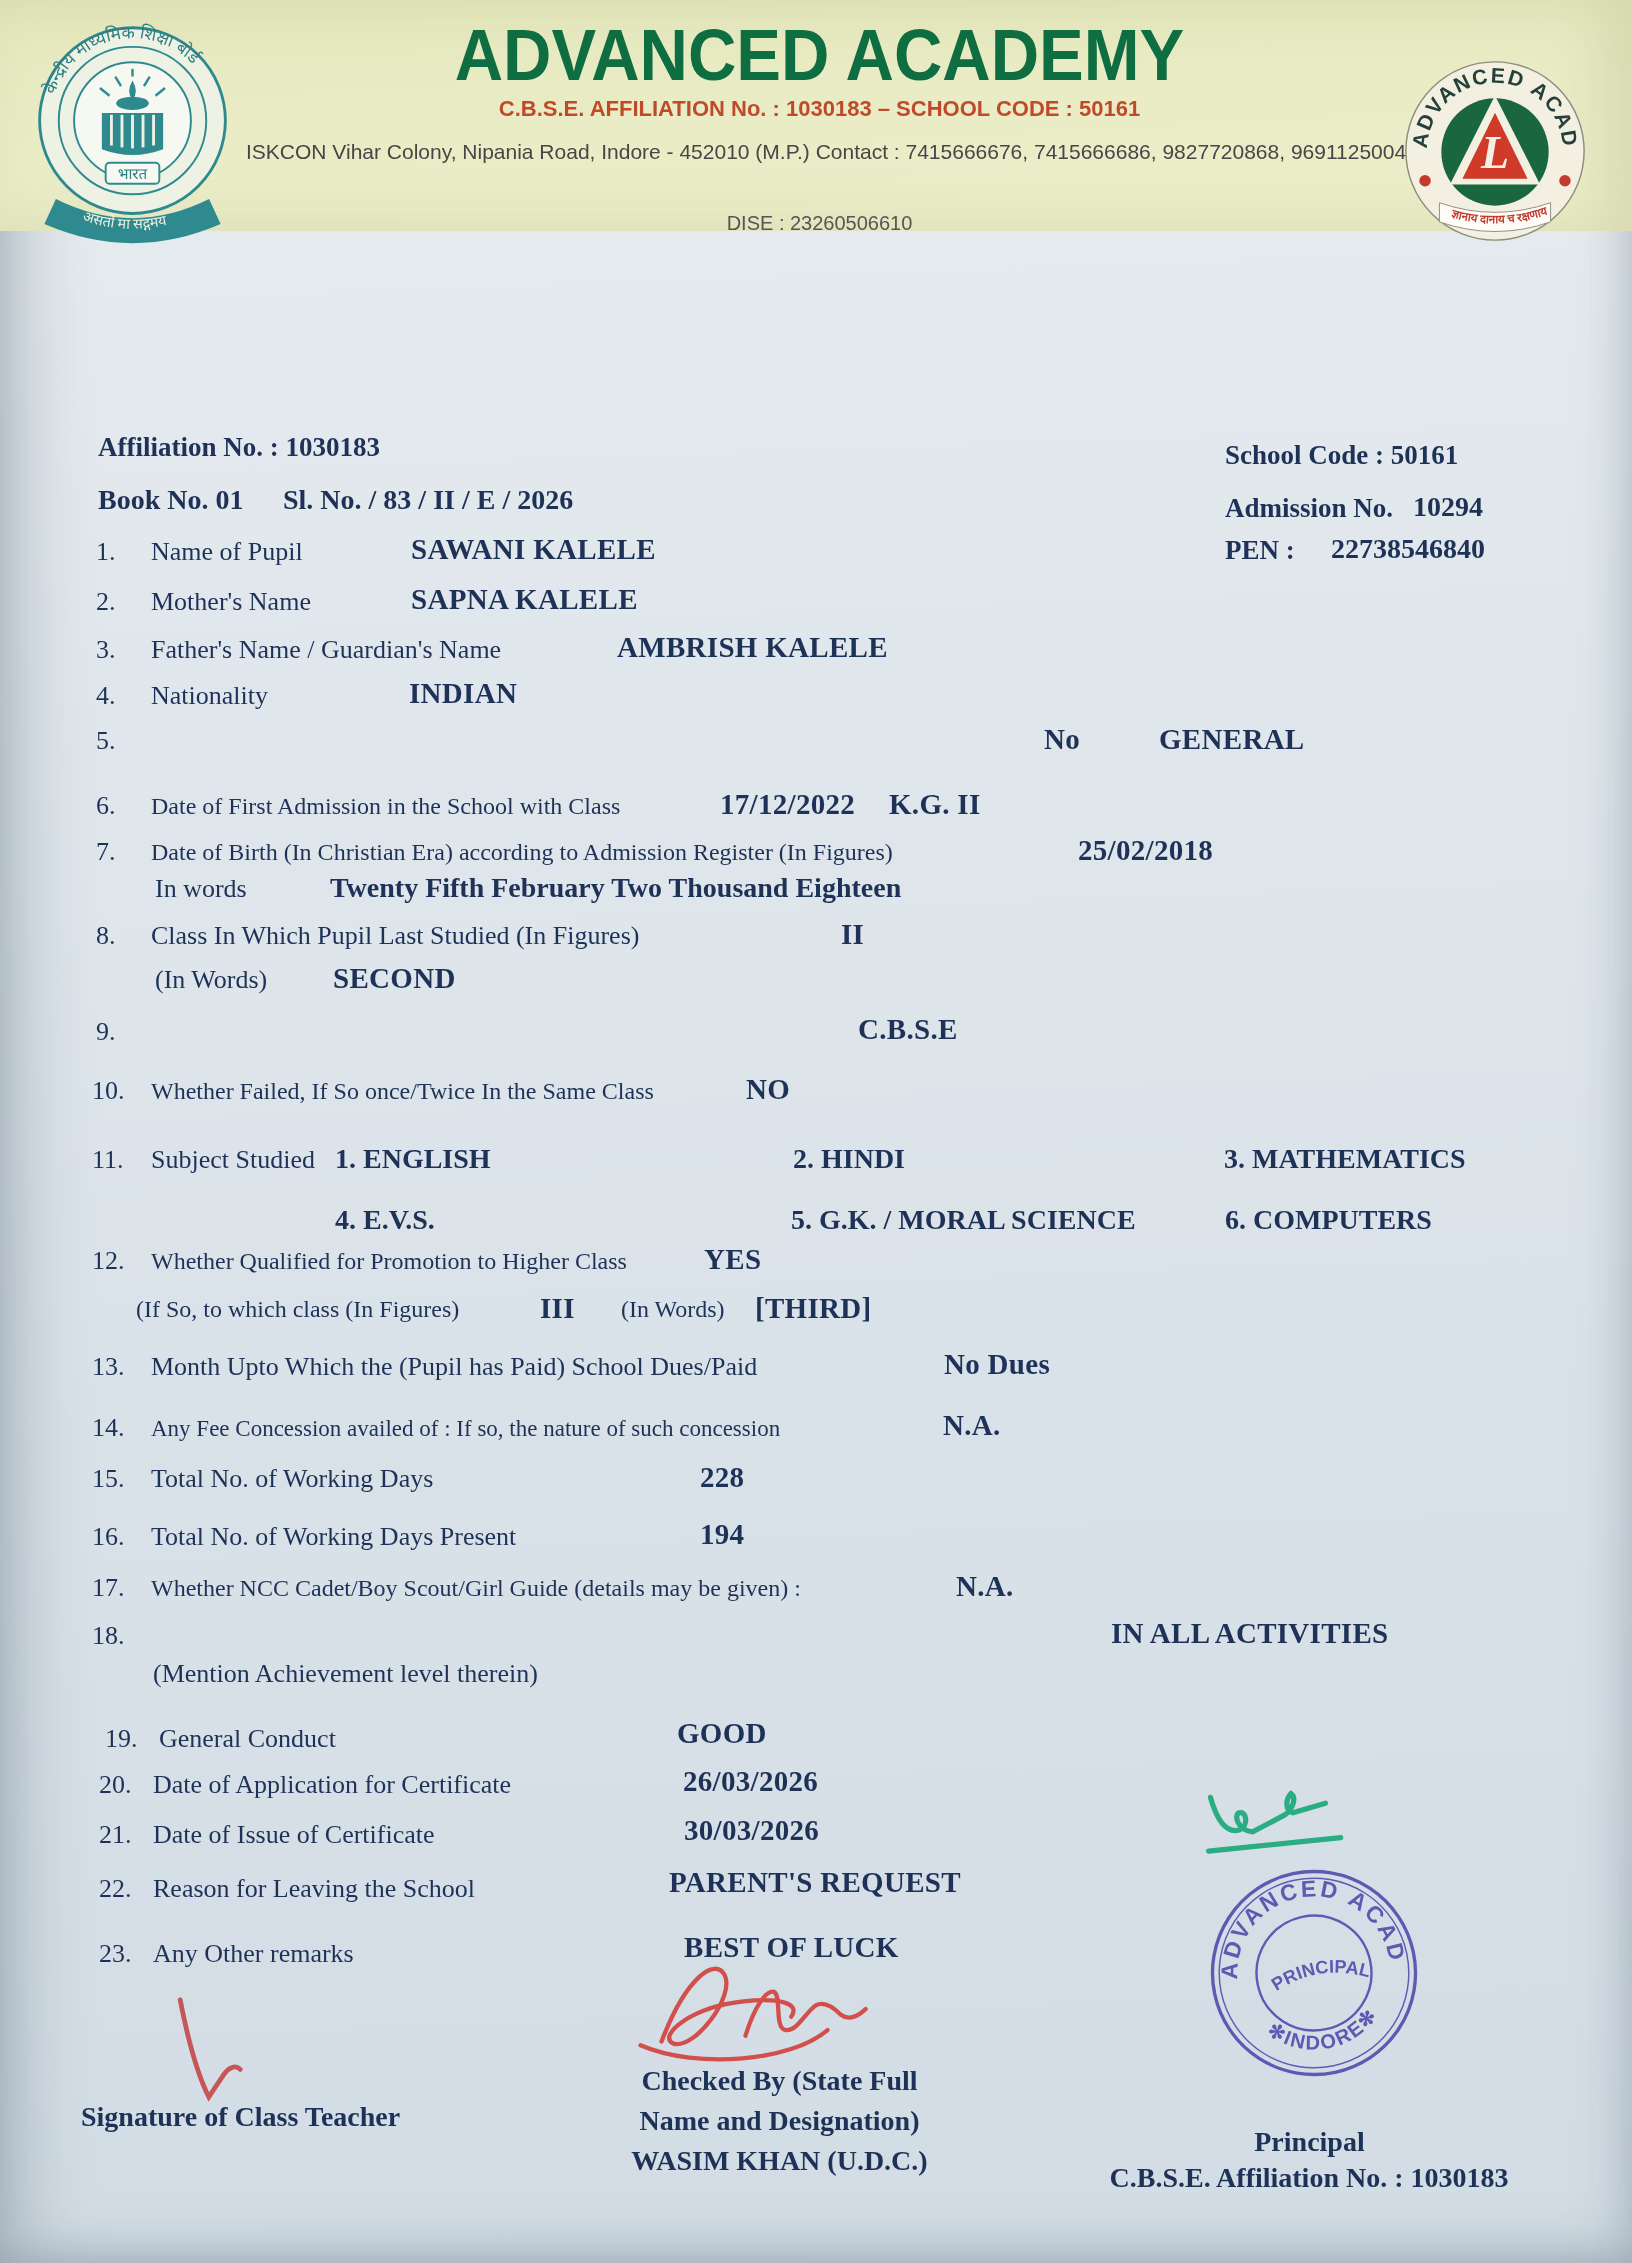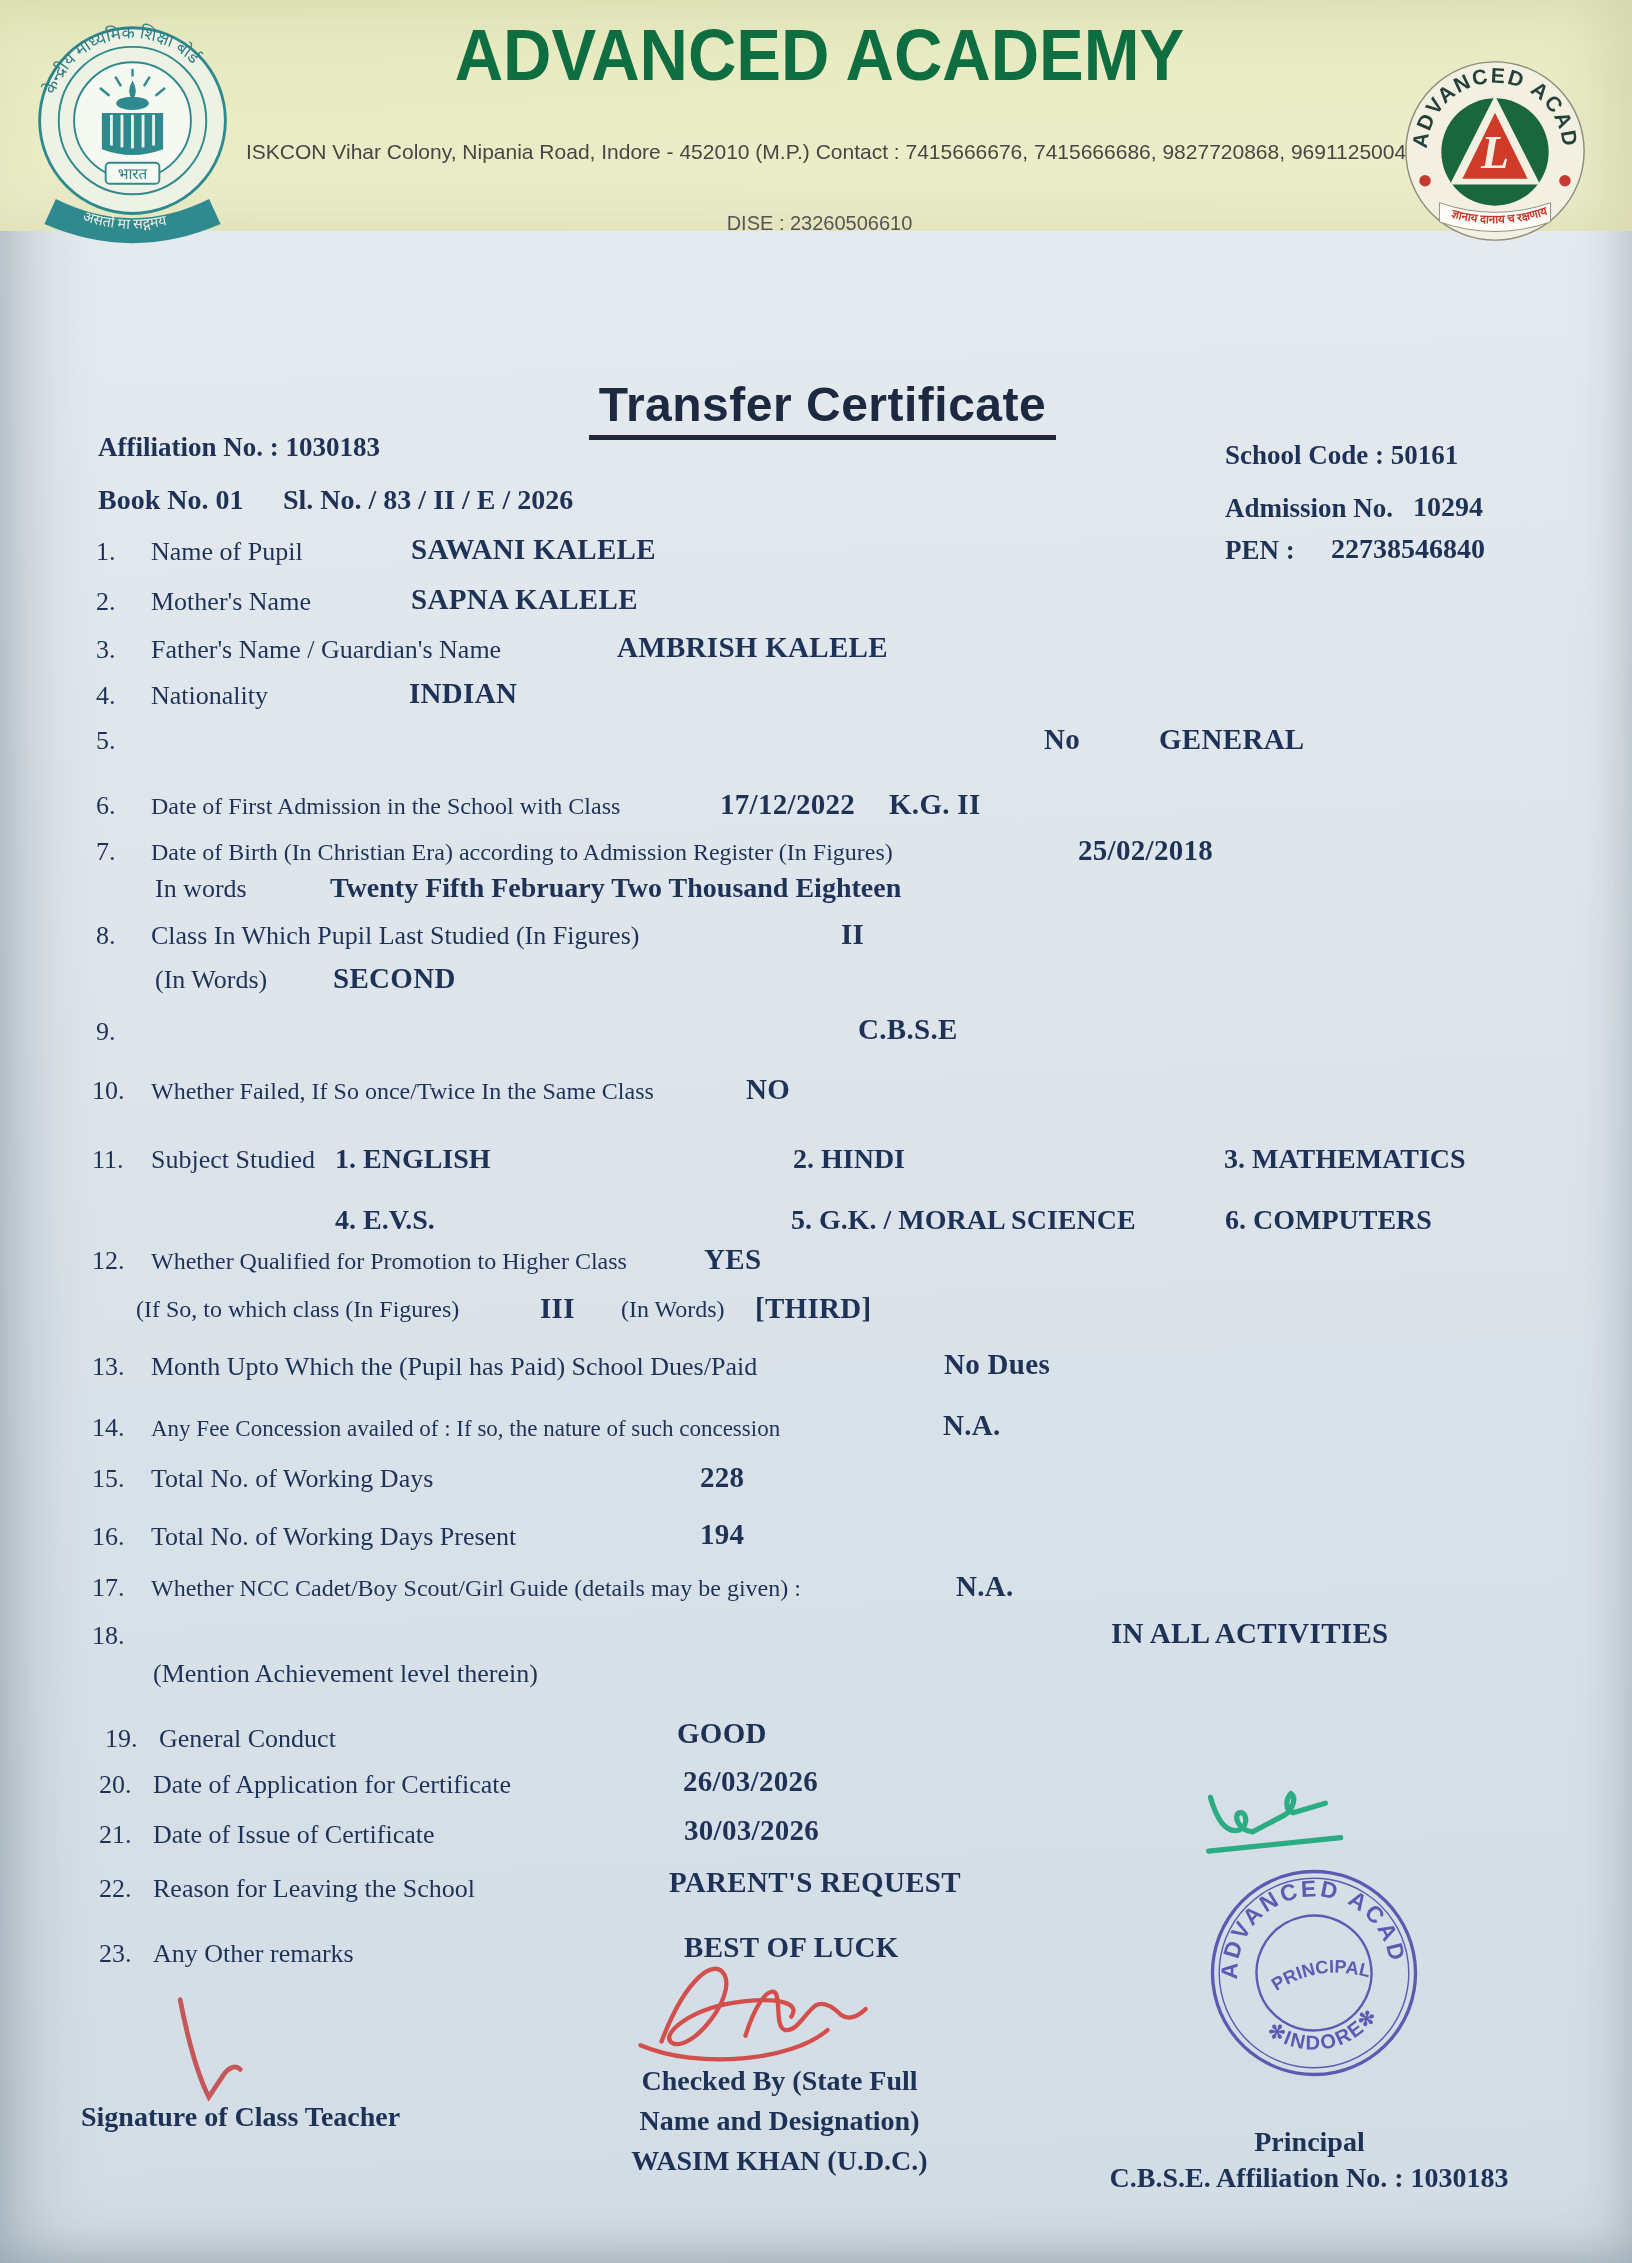--- a/index.html
+++ b/index.html
@@ -69,20 +69,21 @@
     <rect x="78" y="148" width="56" height="22" rx="4" fill="#f6f8f2" stroke="#2e8a8e" stroke-width="2"></rect>
     <text x="106" y="165" text-anchor="middle" font-size="16" fill="#2e7f84">भारत</text>
     <path d="M26 186 Q106 226 186 186 L198 212 Q106 252 14 212 Z" fill="#2e8a8e"></path>
     <path id="cbseRib" d="M34 200 Q106 234 178 200" fill="none"></path>
     <text font-size="15" fill="#eef2e4">
       <textPath href="#cbseRib" startOffset="14%">असतो मा सद्गमय</textPath>
     </text>
   </svg>
 
   <div class="frag hdr-name hcenter" style="top:13.4px">ADVANCED ACADEMY</div>
+  <div class="frag hdr-red hcenter" style="top:96px">C.B.S.E. AFFILIATION No. : 1030183 – SCHOOL CODE : 50161</div>
   <div class="frag hdr-addr hcenter" style="top:140px">ISKCON Vihar Colony, Nipania Road, Indore - 452010 (M.P.) Contact : 7415666676, 7415666686, 9827720868, 9691125004</div>
   <div class="frag hdr-dise hcenter" style="top:212px">DISE : 23260506610</div>
 
   <svg style="left:1403px;top:59px" width="184" height="184" viewBox="0 0 192 192">
     <circle cx="96" cy="96" r="93" fill="#f3f0e2" stroke="#8d8d7c" stroke-width="1.5"></circle>
     <path id="aaArc" d="M96,96 m-71,0 a71,71 0 1,1 142,0" fill="none"></path>
     <text font-size="22" font-weight="bold" fill="#24403a" letter-spacing="2" font-family="Liberation Sans,sans-serif">
       <textPath href="#aaArc" startOffset="1%">ADVANCED ACADEMY</textPath>
     </text>
     <circle cx="23" cy="127" r="6" fill="#c33a2f"></circle>
@@ -91,23 +92,20 @@
     <path d="M96 38 L143 131 L49 131 Z" fill="#f3f0e2"></path>
     <path d="M96 56 L130 125 L62 125 Z" fill="#cf3b28"></path>
     <text x="96" y="114" text-anchor="middle" font-size="48" font-style="italic" font-weight="bold" fill="#f3f0e2" font-family="Liberation Serif,serif">L</text>
     <path d="M38 150 Q96 170 154 150 L154 170 Q96 190 38 170 Z" fill="#fdfcf6" stroke="#8d8d7c" stroke-width="1"></path>
     <path id="aaBanner" d="M44 163 Q96 180 148 163" fill="none"></path>
     <text font-size="12" fill="#c33a2f" font-weight="bold">
       <textPath href="#aaBanner" startOffset="6%">ज्ञानाय दानाय च रक्षणाय</textPath>
     </text>
   </svg>
 
-  <div class="frag title-wrap" style="top:377px">
-    <span class="title">Transfer Certificate</span>
-  </div>
 
   <div class="frag meta28" style="left:98px;top:432px">Affiliation No. : 1030183</div>
   <div class="frag meta28" style="left:1225px;top:440px">School Code : 50161</div>
   <div class="frag meta29" style="left:98px;top:484px">Book No. 01</div>
   <div class="frag meta29" style="left:283px;top:484px">Sl. No. / 83 / II / E / 2026</div>
   <div class="frag meta28" style="left:1225px;top:493px">Admission No.</div>
   <div class="frag meta29" style="left:1413px;top:491px">10294</div>
   <div class="frag meta28" style="left:1225px;top:535px">PEN :</div>
   <div class="frag meta29" style="left:1331px;top:533px">22738546840</div>
 

